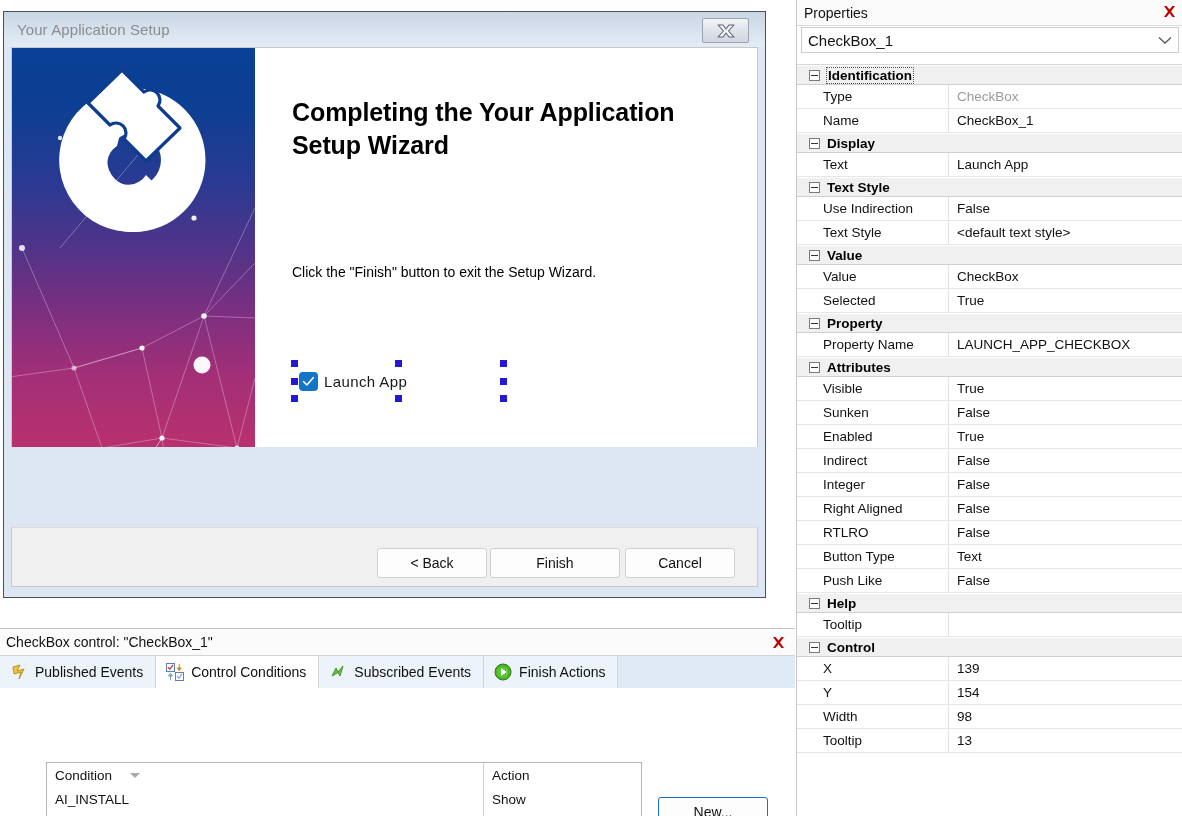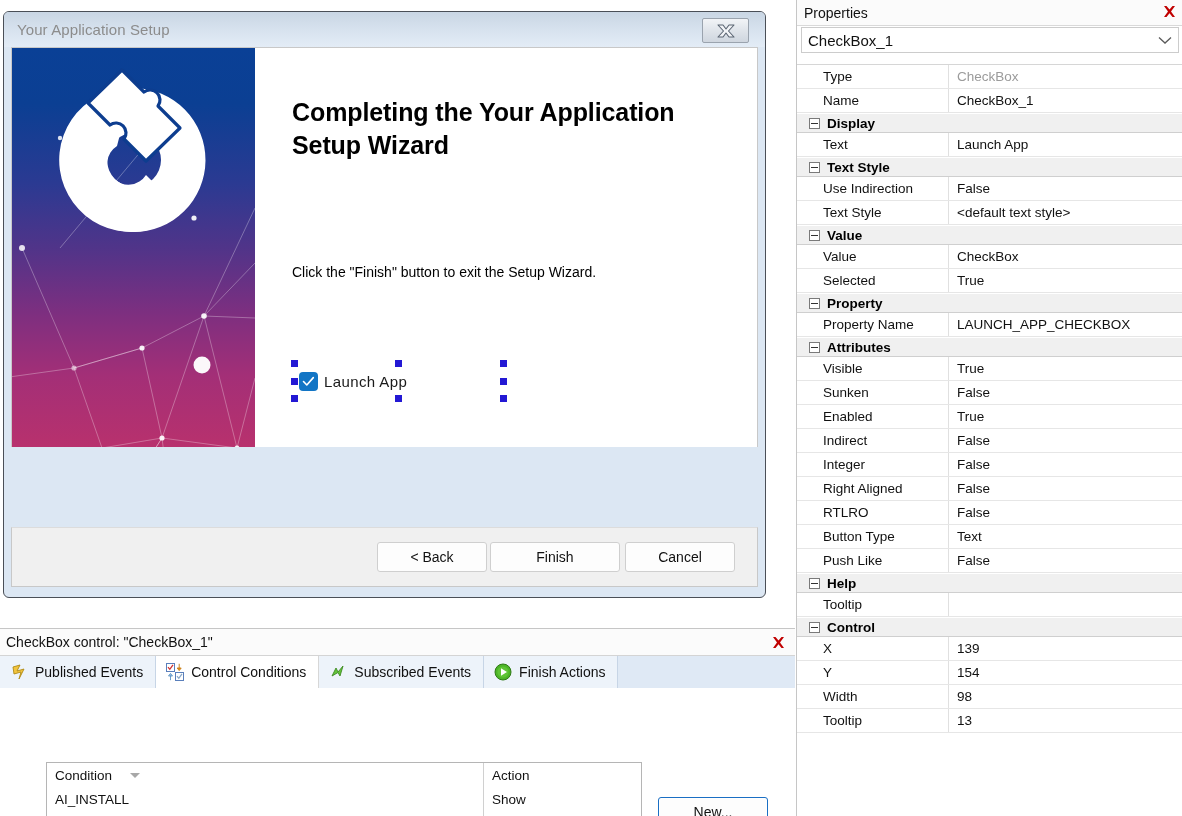--- a/index.html
+++ b/index.html
@@ -13,21 +13,21 @@
     overflow: hidden;
   }
   #root { position: relative; width: 1182px; height: 816px; }
 
   
   #wizard-window {
     position: absolute; left: 3px; top: 11px;
     width: 763px; height: 587px;
     background: #dce7f3;
     border: 1px solid #4a4f57;
-    border-radius: 6px;
+    border-radius: 0;
     overflow: hidden;
   }
   #wizard-titlebar {
     position: absolute; left: 0; top: 0; width: 100%; height: 35px;
     background: linear-gradient(180deg,#c9d6e4 0%, #d8e3ef 55%, #e3ecf6 100%);
   }
   #wizard-title-text {
     position: absolute; left: 13px; top: 9px;
     font-size: 15px; color: #8c8c8c;
     font-family: "Liberation Sans", sans-serif;
@@ -101,21 +101,21 @@
   #cb-label { font-size: 15px; color: #1a1a1a; letter-spacing: .4px; }
 
   #wizard-buttonbar {
     position: absolute; left: 7px; top: 515px;
     width: 747px; height: 60px;
     background: #f0f0f0;
     border: 1px solid #c8c8c8;
     border-top: 1px solid #dcdcdc;
   }
   .wiz-btn {
-    position: absolute; top: 14px; height: 30px;
+    position: absolute; top: 20px; height: 30px;
     background: #fdfdfd;
     border: 1px solid #cfcfcf;
     border-radius: 3px;
     font-size: 14px; color: #111;
     font-family: "Liberation Sans", sans-serif;
     display: flex; align-items: center; justify-content: center;
   }
   #btn-back   { left: 365px; width: 110px; }
   #btn-finish { left: 478px; width: 130px; }
   #btn-cancel { left: 613px; width: 110px; }
@@ -475,20 +475,24 @@
     <div id="props-combo">
       <span id="props-combo-text">CheckBox_1</span>
       <span id="props-combo-arrow">
         <svg width="14" height="9" viewBox="0 0 14 9">
           <path d="M1 1.5 L7 7 L13 1.5" fill="none" stroke="#5a5a5a" stroke-width="1.3"></path>
         </svg>
       </span>
     </div>
 
     <div id="props-grid">
+        <div class="grp-row">
+          <span class="grp-toggle"></span>
+          <span class="grp-label focused">Identification</span>
+        </div>
         <div class="prop-row">
           <div class="prop-name">Type</div>
           <div class="prop-val dim">CheckBox</div>
         </div>
         <div class="prop-row">
           <div class="prop-name">Name</div>
           <div class="prop-val">CheckBox_1</div>
         </div>
         <div class="grp-row">
           <span class="grp-toggle"></span>

